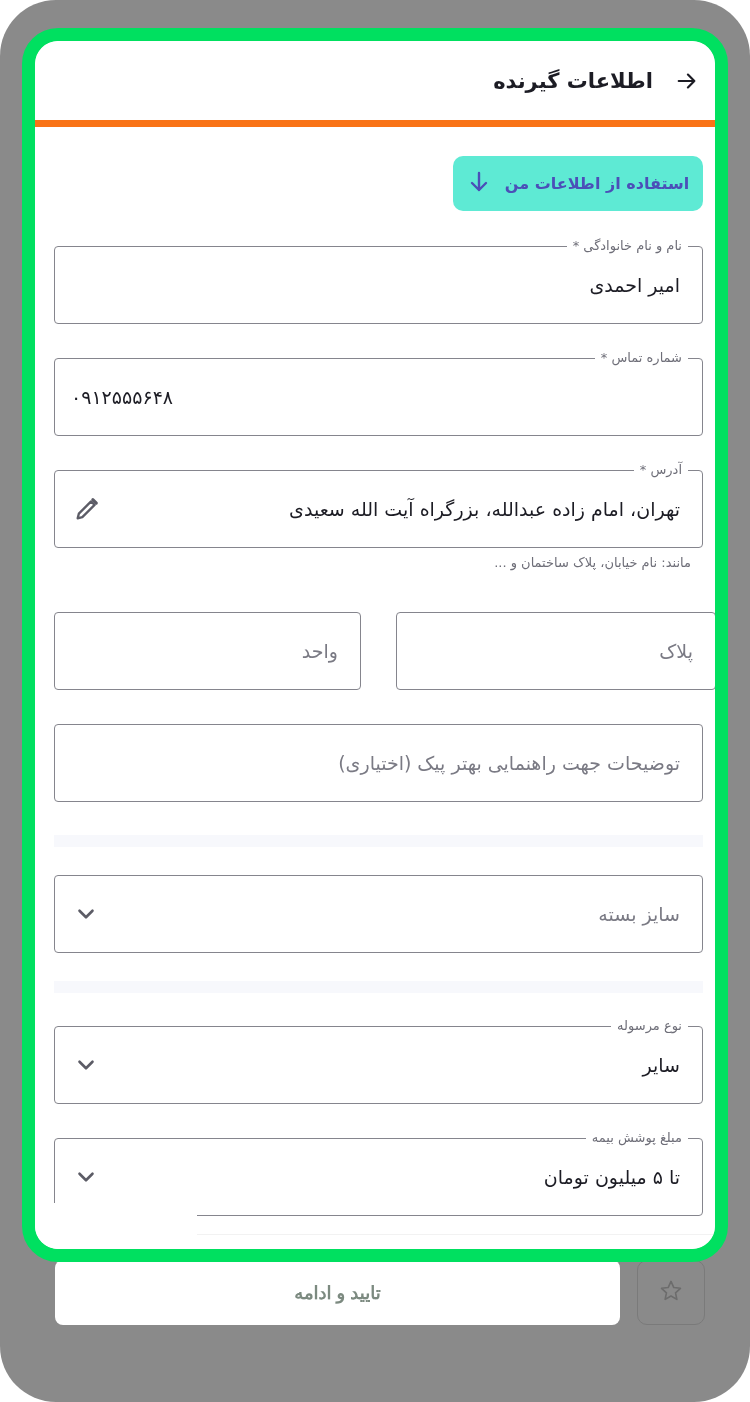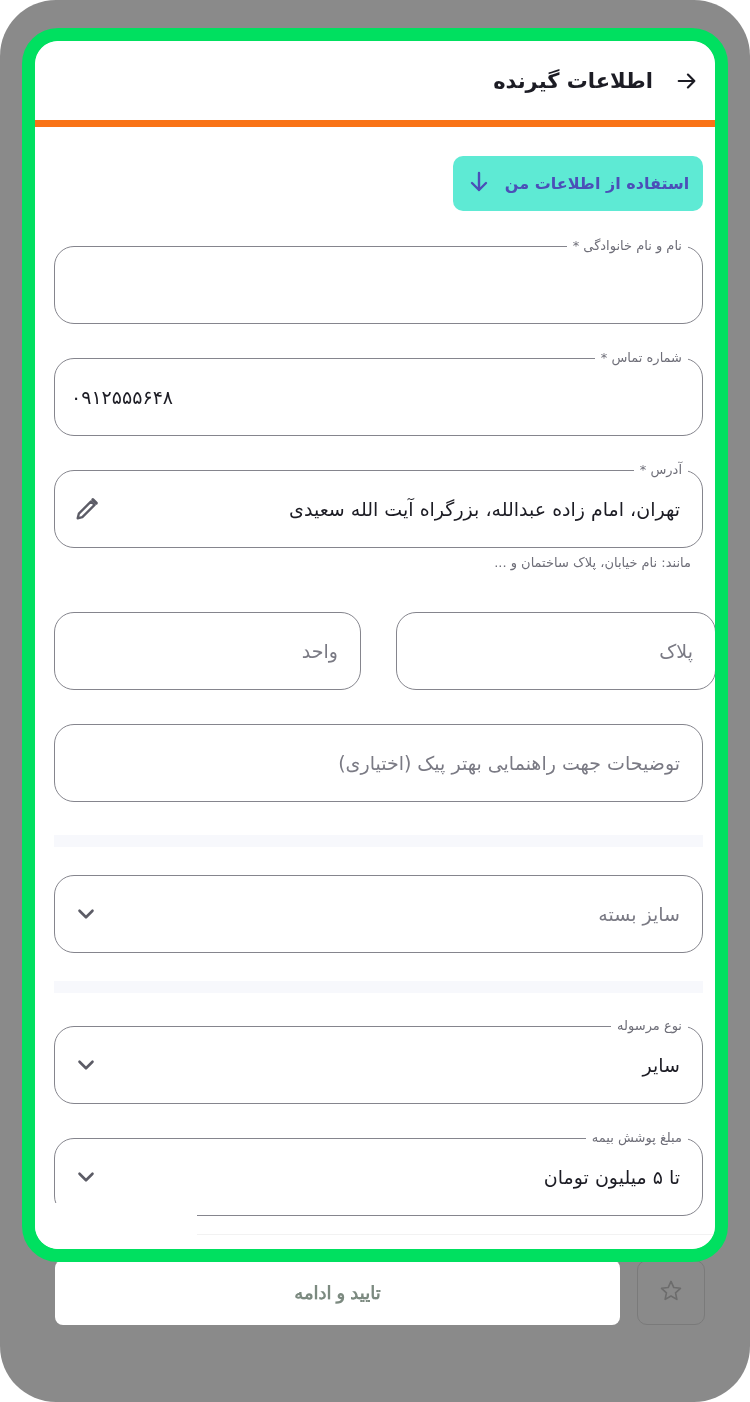--- a/index.html
+++ b/index.html
@@ -61,21 +61,21 @@
       position: absolute; right: 12px; top: 115px; width: 250px; height: 55px;
       background: #5eead4; border-radius: 10px;
       display: flex; align-items: center; justify-content: center; gap: 14px;
       direction: rtl; cursor: pointer;
     }
     .use-my-info-label { font-size: 16px; font-weight: bold; color: #4b4fb8; }
 
     
     .field {
       position: absolute; left: 19px; width: 649px; height: 78px;
-      border: 1.5px solid #85858d; border-radius: 20px; background: #fff;
+      border: 1.5px solid #85858d; border-radius: 4px; background: #fff;
       direction: rtl;
     }
     .field .label {
       position: absolute; right: 14px; top: -10px; padding: 0 6px;
       background: #fff; font-size: 13px; color: #6e6e78; line-height: 18px;
     }
     .field .value {
       position: absolute; right: 22px; top: 0; height: 100%;
       display: flex; align-items: center;
       font-size: 19px; color: #1c1c24;
@@ -140,20 +140,21 @@
         <span class="use-my-info-label">استفاده از اطلاعات من</span>
         <span>
           <svg width="24" height="24" viewBox="0 0 24 24">
               <path d="M12 3v17M5 13l7 7 7-7" fill="none" stroke="#4b4fb8" stroke-width="2.4" stroke-linecap="round" stroke-linejoin="round"></path>
             </svg>
         </span>
       </div>
 
       <div class="field" style="top:205px;">
         <span class="label">نام و نام خانوادگی *</span>
+        <span class="value">امیر احمدی</span>
       </div>
 
       <div class="field" style="top:317px;">
         <span class="label">شماره تماس *</span>
         <span class="value-ltr">۰۹۱۲۵۵۵۶۴۸</span>
       </div>
 
       <div class="field" style="top:429px;">
         <span class="label">آدرس *</span>
         <span class="value">تهران، امام زاده عبدالله، بزرگراه آیت الله سعیدی</span>

